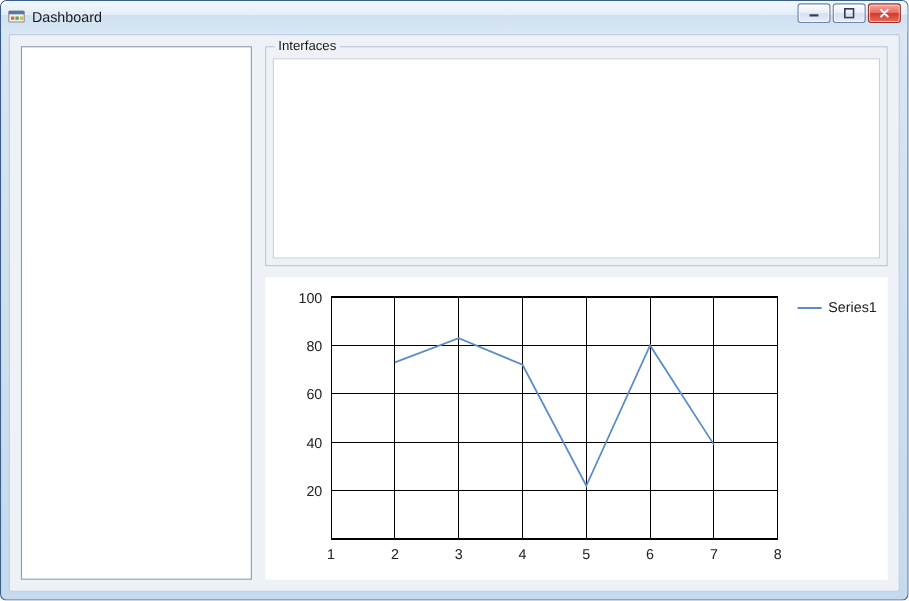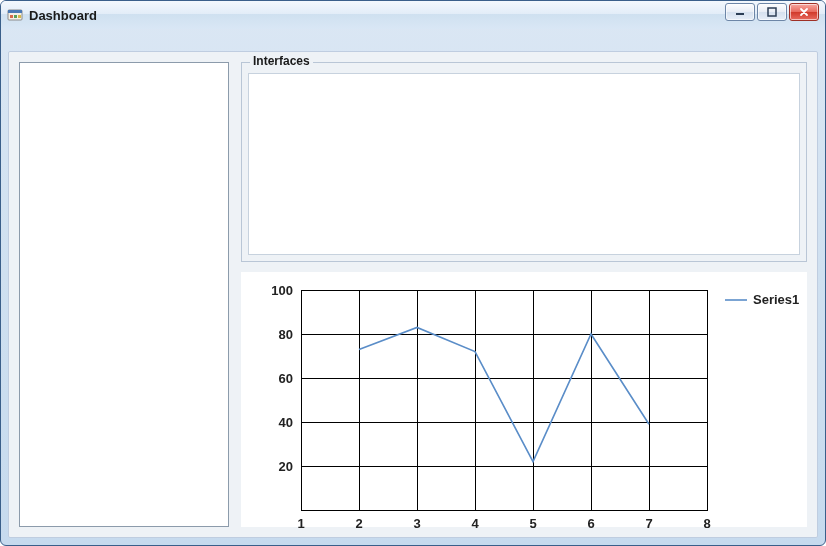--- a/index.html
+++ b/index.html
@@ -14,21 +14,20 @@
   }
   .window {
     position: relative;
     width: 826px;
     height: 546px;
     box-sizing: border-box;
     border: 1px solid #3a5f8a;
     border-radius: 6px;
     background: linear-gradient(to bottom, #dbe7f4 0%, #cfe0f0 50%, #c6daee 100%);
     overflow: hidden;
-    font-weight: bold;
   }
 
   
   .titlebar {
     position: relative;
     height: 28px;
     padding-left: 6px;
     display: flex;
     align-items: center;
     background: linear-gradient(to bottom, #f3f8fd 0%, #e3edf8 45%, #cfe0f0 46%, #d9e7f5 100%);
@@ -67,21 +66,20 @@
   .ctrl-btn svg { display: block; }
 
   
   .client {
     position: absolute;
     left: 7px; right: 7px; top: 30px; bottom: 7px;
     background: #eef2f6;
     border: 1px solid #bfcde0;
     border-radius: 2px;
     box-sizing: border-box;
-    margin-top: 20px;
   }
 
   
   .left-panel {
     position: absolute;
     left: 10px;
     top: 10px;
     bottom: 10px;
     width: 210px;
     background: #ffffff;

